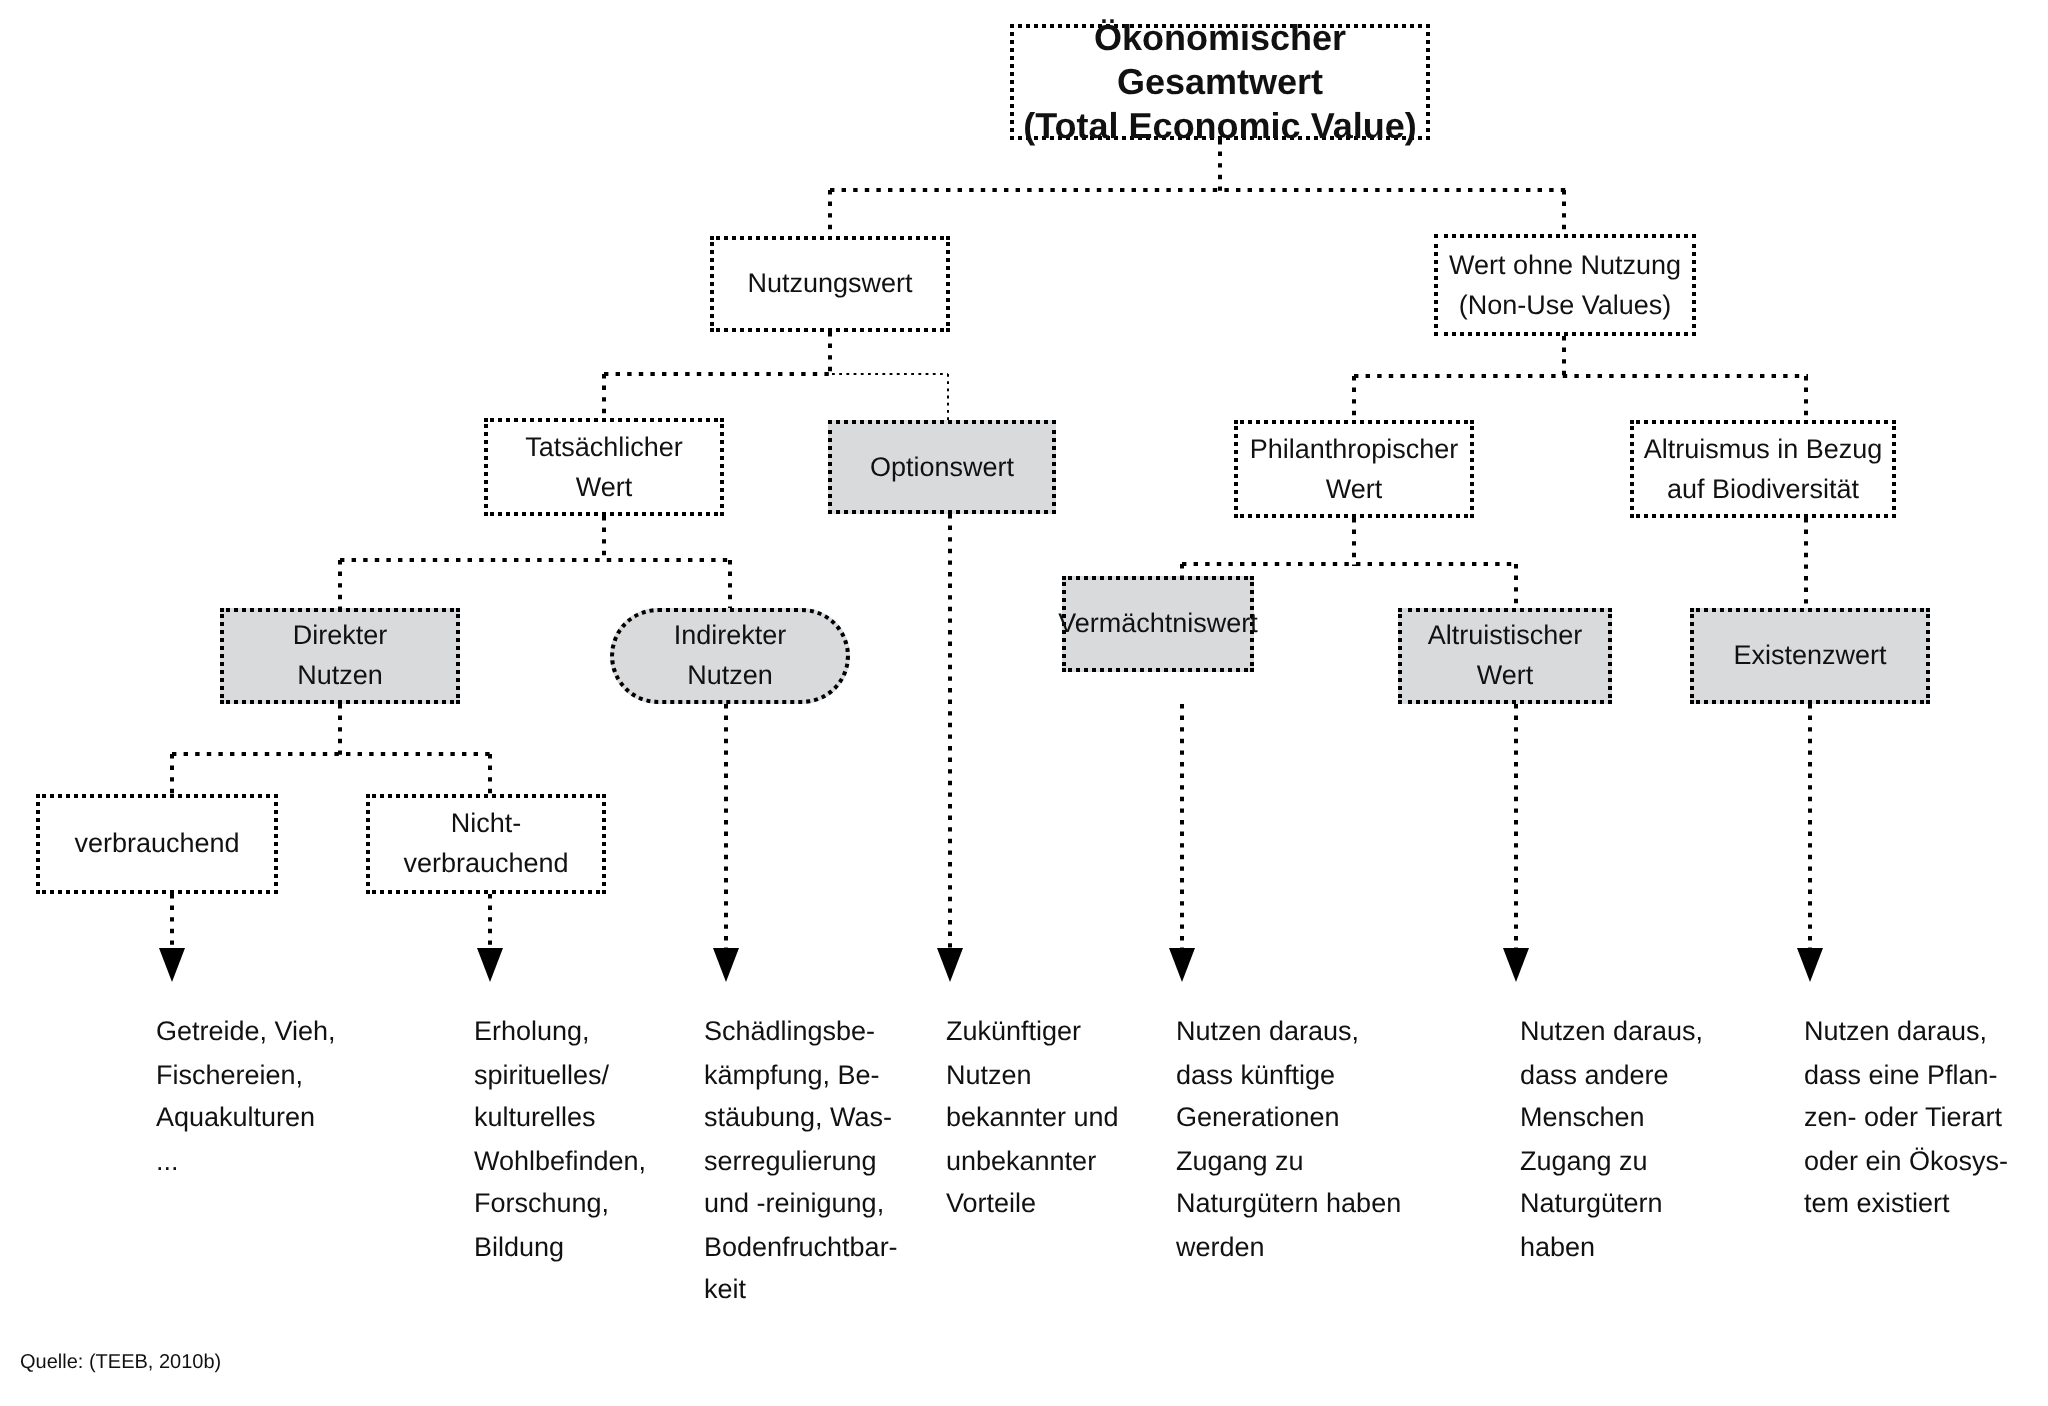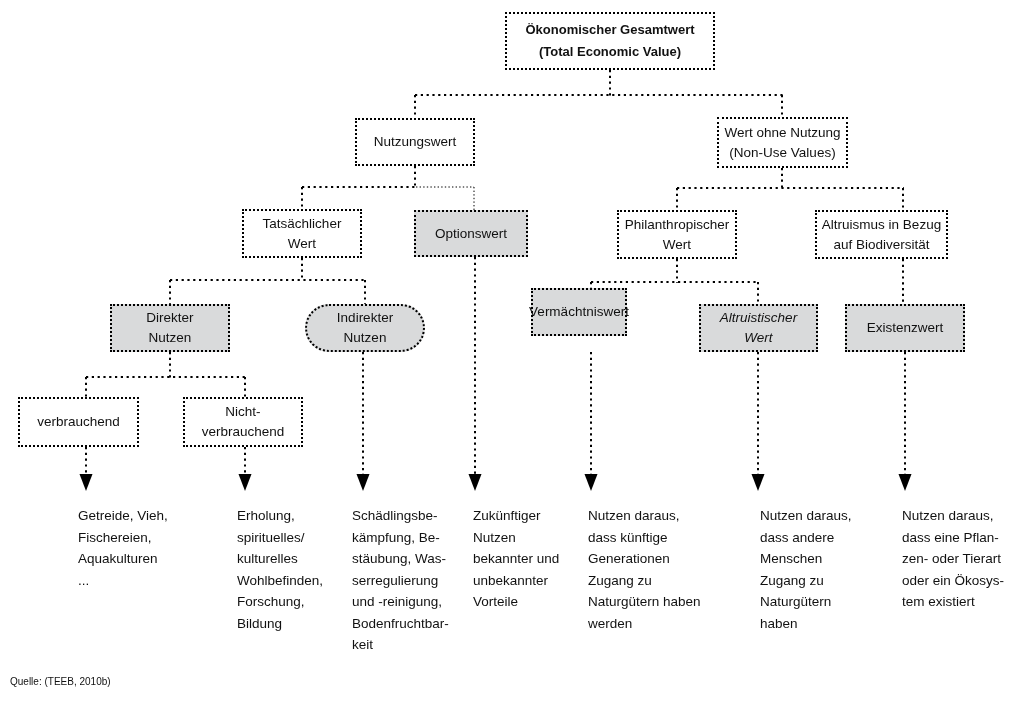--- a/index.html
+++ b/index.html
@@ -21,21 +21,21 @@
     display: flex;
     align-items: center;
     justify-content: center;
     text-align: center;
     font-size: 13.5px;
     line-height: 20px;
     white-space: pre-line;
     z-index: 2;
   }
   .node.gray { background: #d9dadb; }
-  .node.bold { font-weight: bold; font-size: 13px; line-height: 22px; }
+  .node.bold { font-weight: bold; font-size: 18px; line-height: 22px; }
   .leaf {
     position: absolute;
     font-size: 13.5px;
     line-height: 21.5px;
     white-space: pre;
     z-index: 2;
   }
   .source {
     position: absolute;
     left: 10px;
@@ -120,21 +120,21 @@
   <div class="node" style="left:617px; top:210px; width:120px; height:49px;">Philanthropischer
 Wert</div>
   <div class="node" style="left:815px; top:210px; width:133px; height:49px;">Altruismus in Bezug
 auf Biodiversität</div>
 
   <div class="node gray" style="left:110px; top:304px; width:120px; height:48px;">Direkter
 Nutzen</div>
   <div class="node gray" style="left:305px; top:304px; width:120px; height:48px;border-radius:24px;">Indirekter
 Nutzen</div>
   <div class="node gray" style="left:531px; top:288px; width:96px; height:48px;">Vermächtniswert</div>
-  <div class="node gray" style="left:699px; top:304px; width:119px; height:48px;font-style:italic;">Altruistischer
+  <div class="node gray" style="left:699px; top:304px; width:107px; height:48px;">Altruistischer
 Wert</div>
   <div class="node gray" style="left:845px; top:304px; width:120px; height:48px;">Existenzwert</div>
 
   <div class="node" style="left:18px; top:397px; width:121px; height:50px;">verbrauchend</div>
   <div class="node" style="left:183px; top:397px; width:120px; height:50px;">Nicht-
 verbrauchend</div>
 
   <div class="leaf" style="left:78px;  top:505px;">Getreide, Vieh,
 Fischereien,
 Aquakulturen

